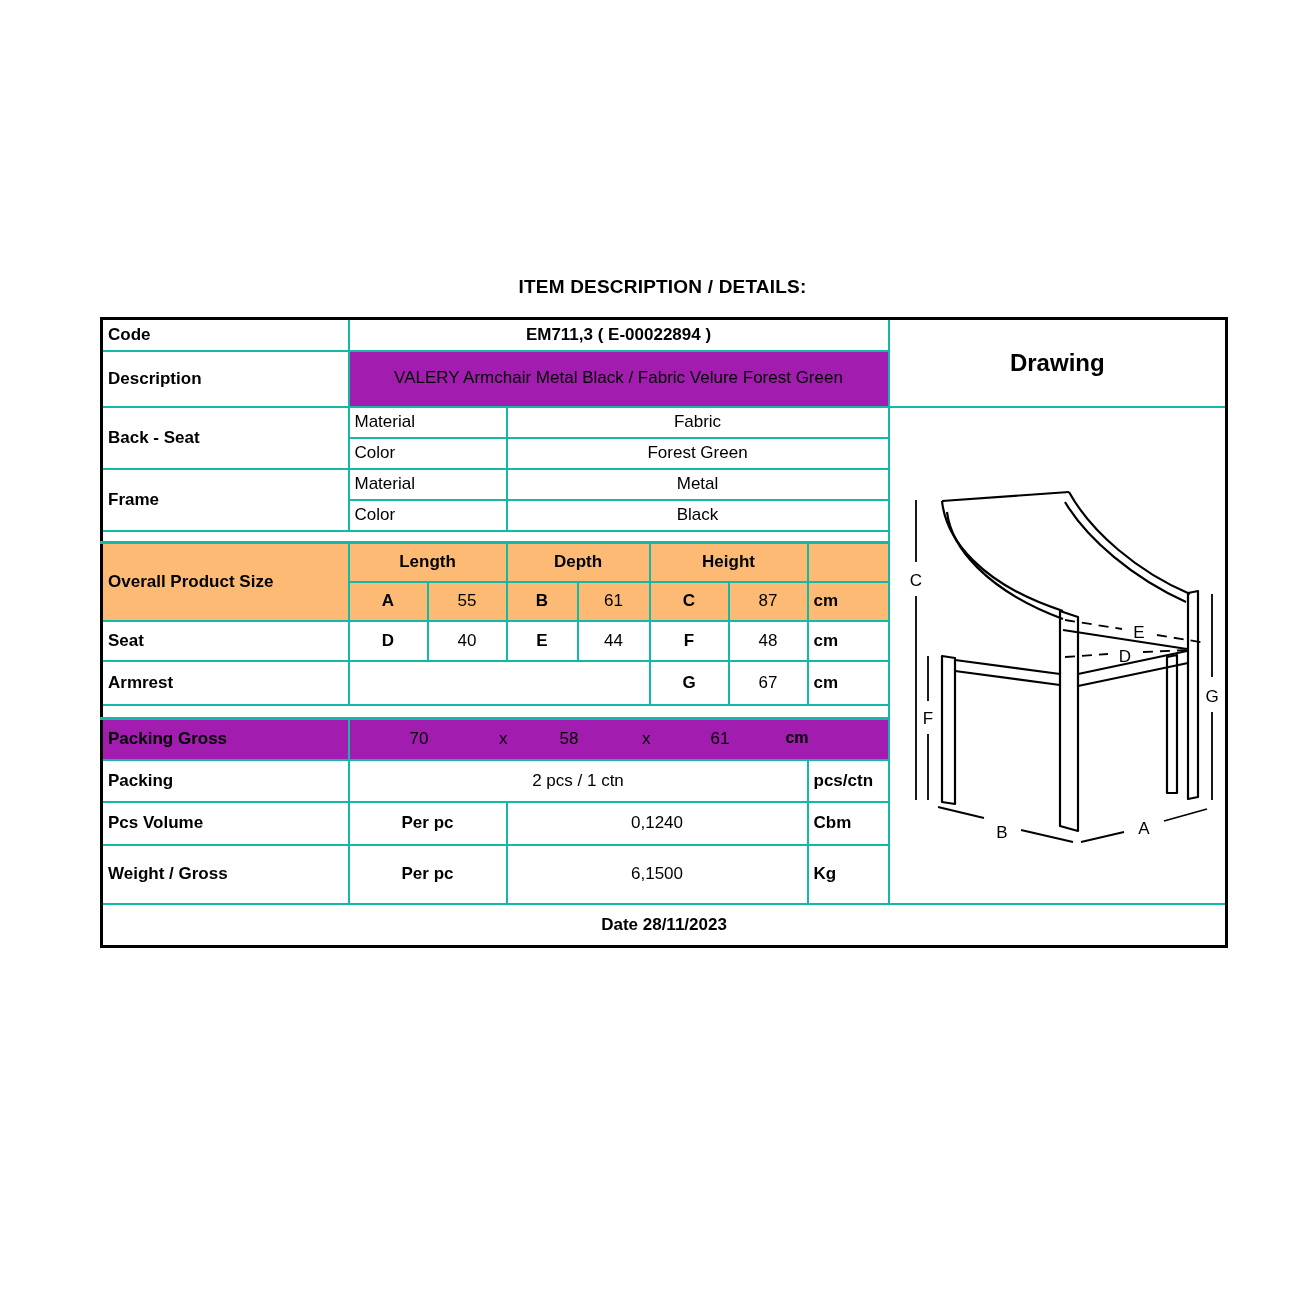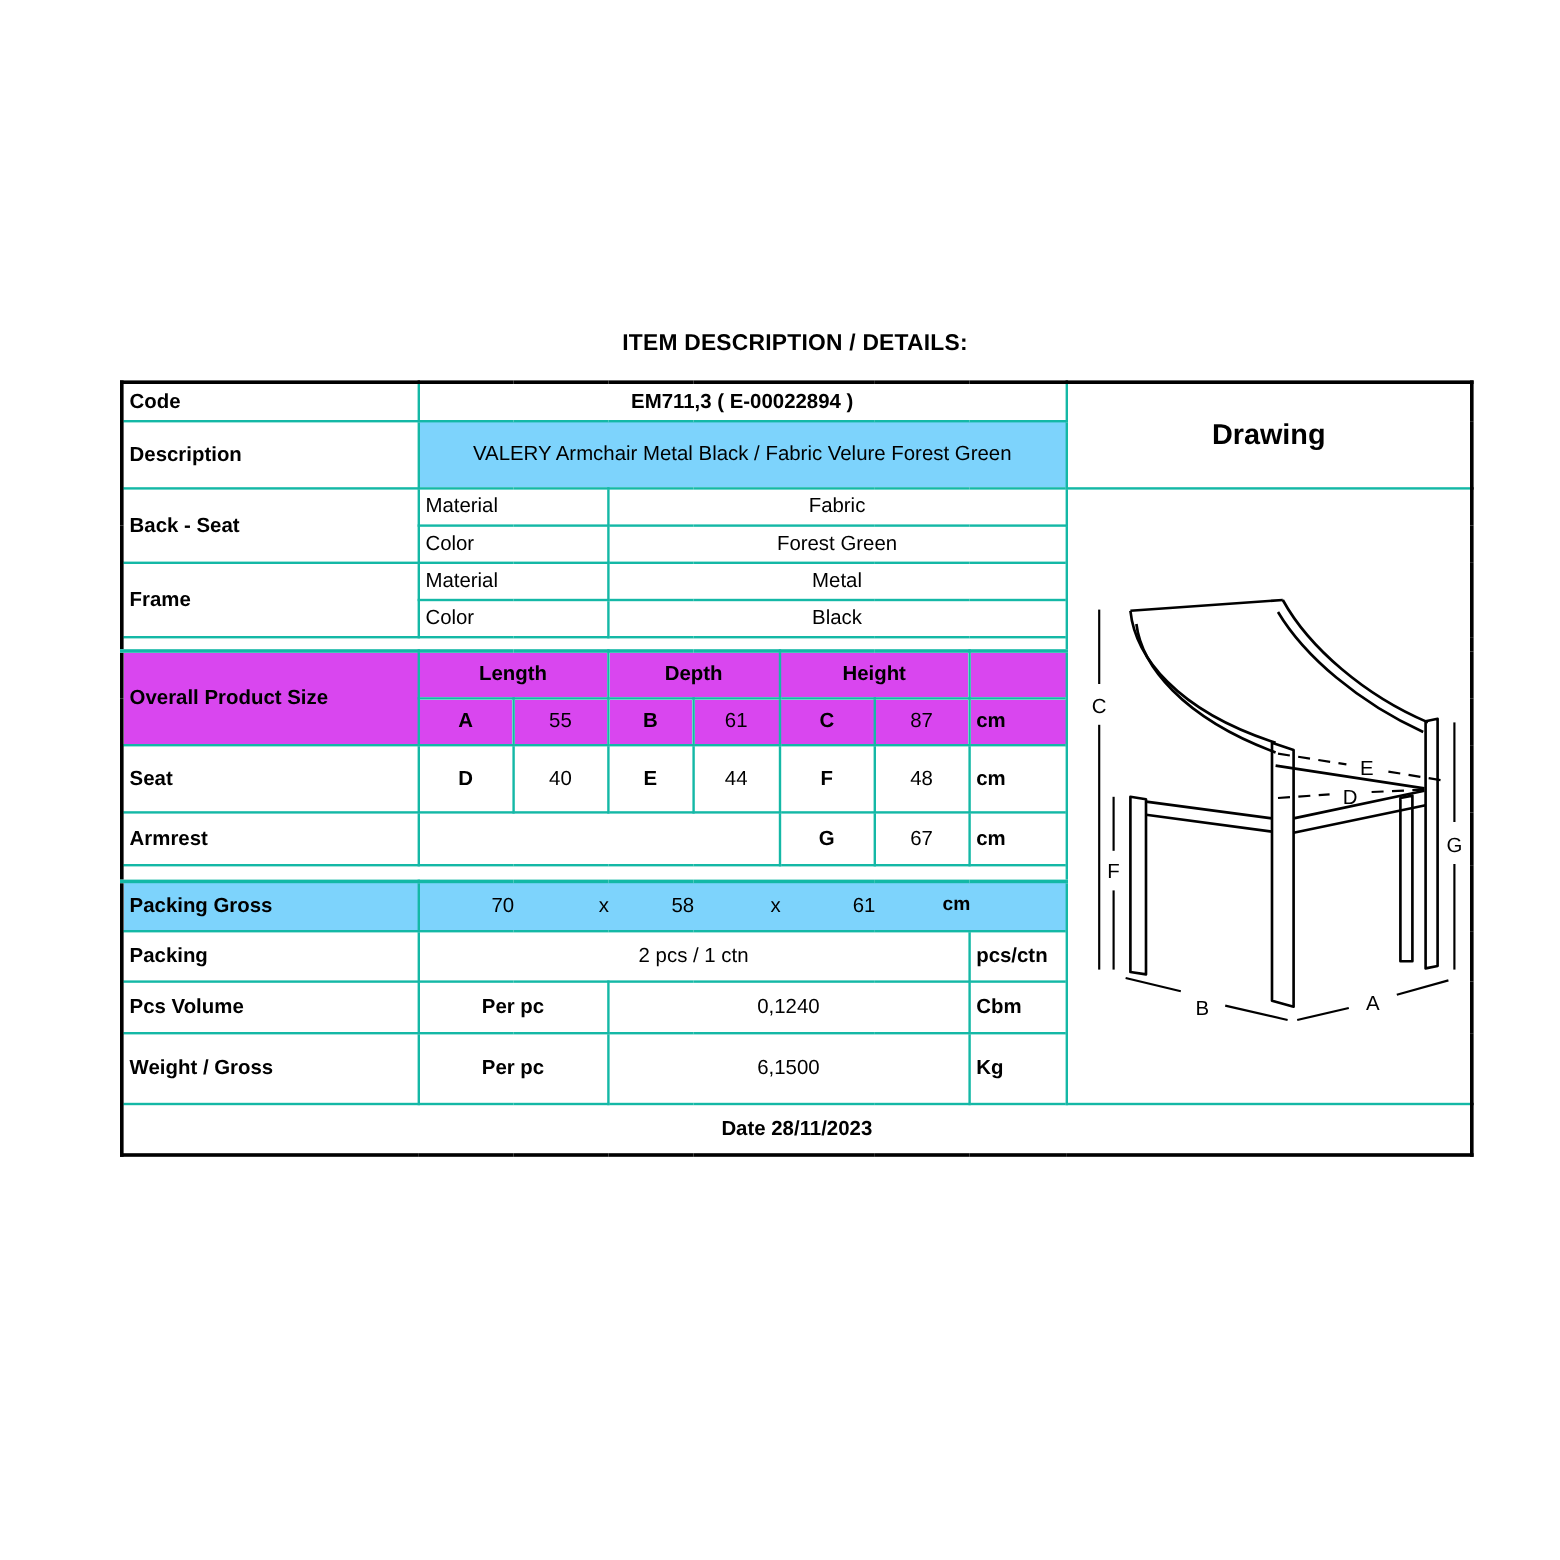--- a/index.html
+++ b/index.html
@@ -8,22 +8,22 @@
   #doc-title{position:absolute;left:100px;top:276px;width:1125px;
         text-align:center;font-size:19px;font-weight:bold;letter-spacing:.2px;}
   table.spec{position:absolute;left:100px;top:317px;width:1125px;
         border-collapse:collapse;table-layout:fixed;
         border:3px solid #000;}
   table.spec td{border:2px solid #14b8a6;font-size:17px;padding:0 5px;
         overflow:hidden;vertical-align:middle;}
   td.lbl{font-weight:bold;text-align:left;}
   td.ctr{text-align:center;padding:0;}
   td.b{font-weight:bold;}
-  td.yellow{background:#d946ef;}
-  td.gray{background:#7dd3fc;}
+  td.yellow{background:#fdba74;}
+  td.gray{background:#a21caf;}
   td.unit{font-weight:bold;text-align:left;padding-left:4px;font-size:16px;}
   tr.gap td{border-top-width:2px;border-bottom-width:3px;}
   td.draw-cell{padding:0;vertical-align:top;}
   .desc-inner{max-width:450px;margin:0 auto;line-height:1.45;}
   .pack-grid{display:grid;grid-template-columns:79px 79px 71px 72px 79px 79px 81px;
         width:100%;}
   .pack-grid span{text-align:right;}
   .pack-grid .pu{font-weight:bold;font-size:16px;}
   svg text{font-family:"Liberation Sans", sans-serif;font-size:17px;fill:#000;}
 </style>
@@ -156,21 +156,21 @@
     <tr style="height:39px">
       <td class="ctr b yellow">A</td>
       <td class="ctr yellow">55</td>
       <td class="ctr b yellow">B</td>
       <td class="ctr yellow">61</td>
       <td class="ctr b yellow">C</td>
       <td class="ctr yellow">87</td>
       <td class="unit yellow">cm</td>
     </tr>
 
-    <tr style="height:56px">
+    <tr style="height:40px">
       <td class="lbl">Seat</td>
       <td class="ctr b">D</td>
       <td class="ctr">40</td>
       <td class="ctr b">E</td>
       <td class="ctr">44</td>
       <td class="ctr b">F</td>
       <td class="ctr">48</td>
       <td class="unit">cm</td>
     </tr>
 

